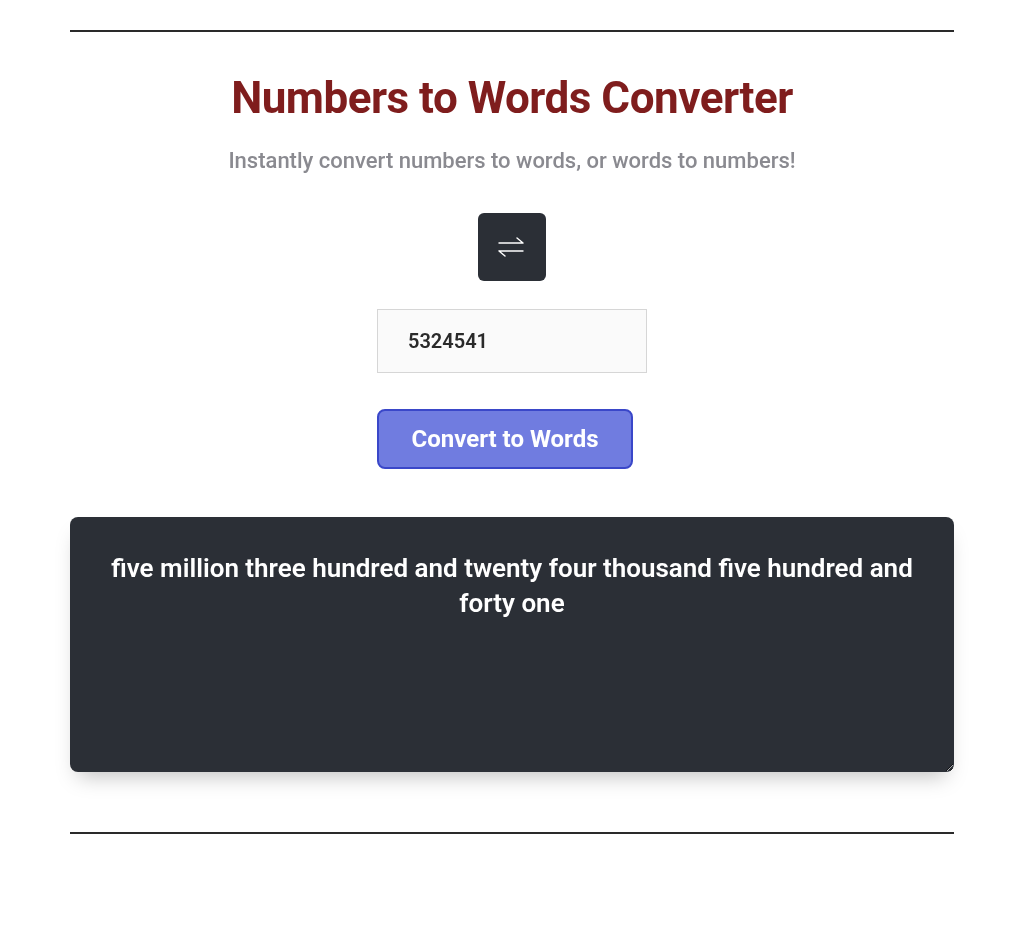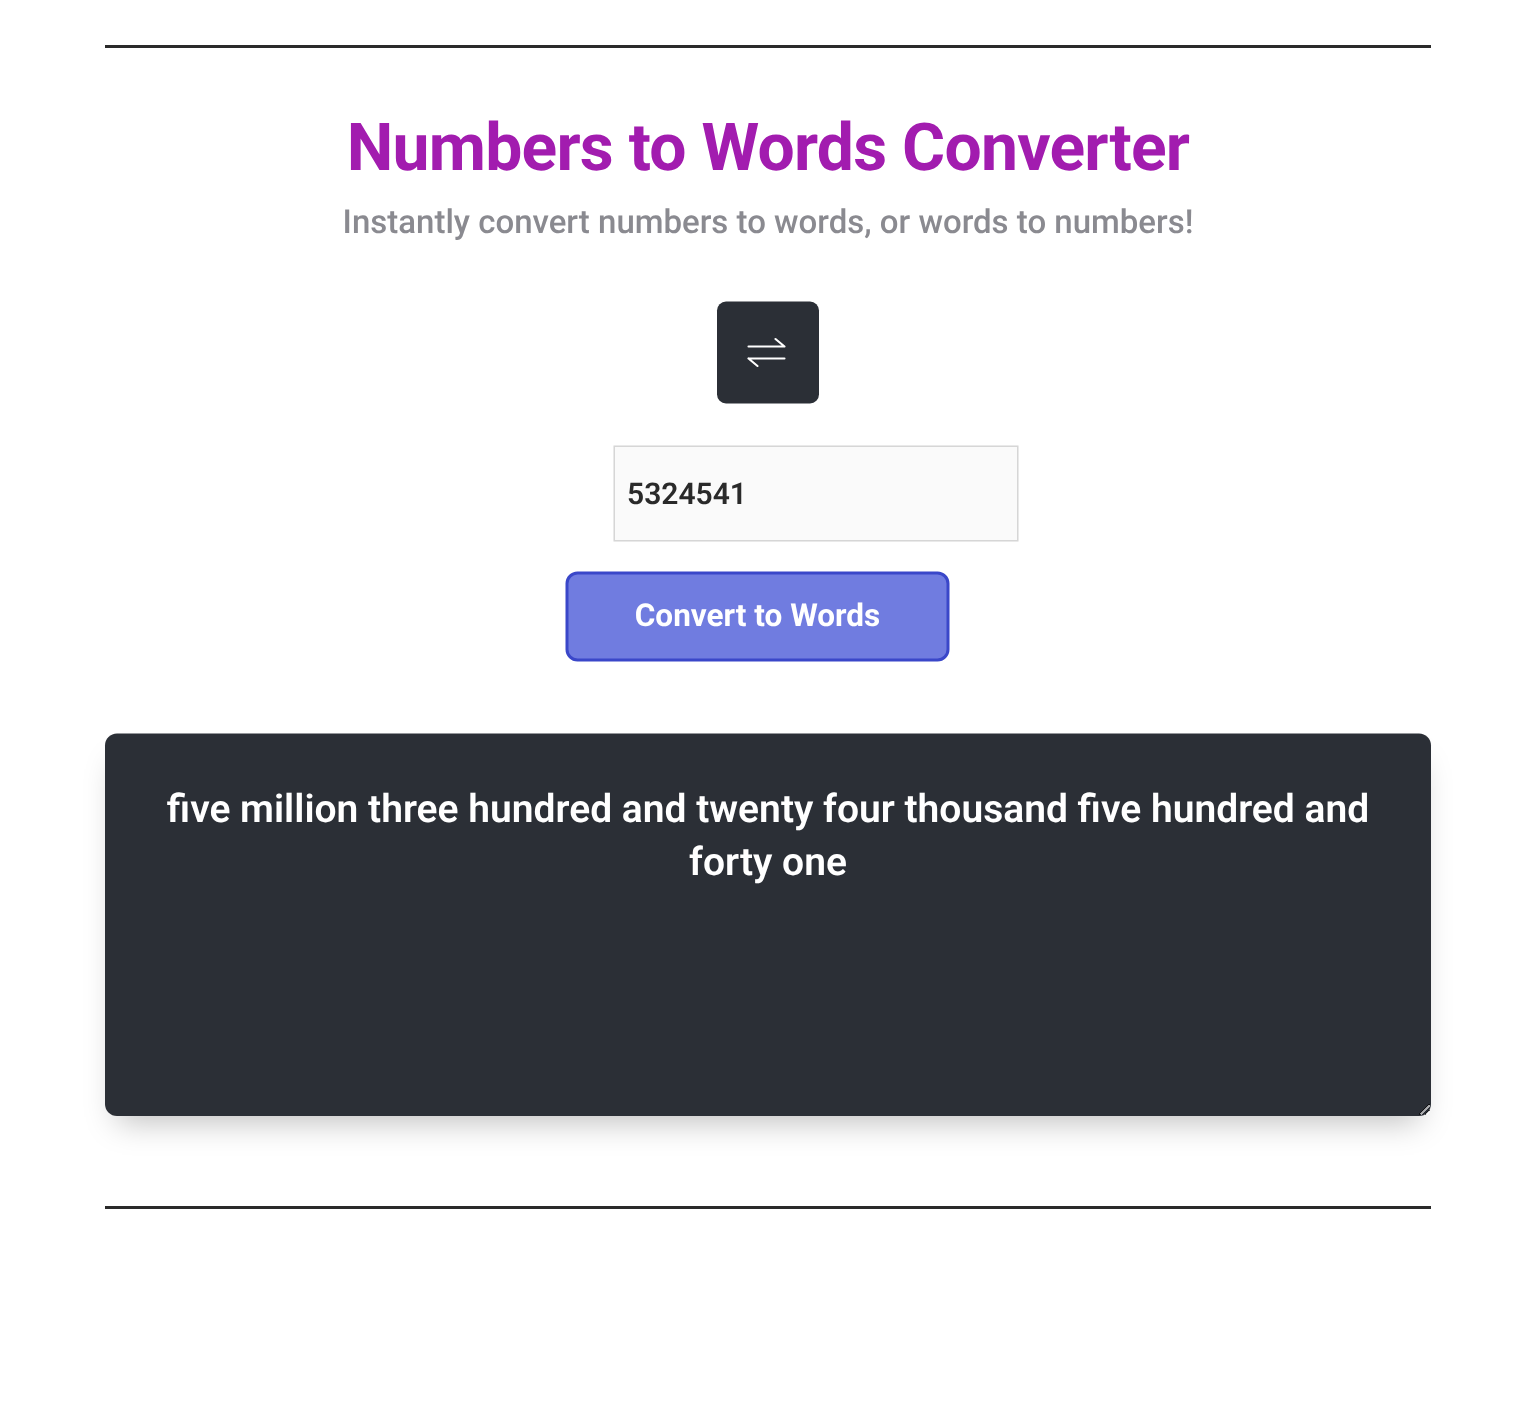--- a/index.html
+++ b/index.html
@@ -17,30 +17,30 @@
       padding: 0 70px;
     }
     .hr-top {
       border: none;
       border-top: 2px solid #2a2a2a;
       margin-top: 30px;
     }
     .page-title {
       font-size: 44px;
       font-weight: 700;
-      color: #a21caf;
+      color: #7f1d1d;
       text-align: center;
       margin-top: 40px;
       letter-spacing: -0.5px;
     }
     .subtitle {
       font-size: 22px;
       color: #8a8a90;
       text-align: center;
-      margin-top: 12px;
+      margin-top: 24px;
       font-weight: 500;
     }
     .swap-button {
       display: block;
       margin: 40px auto 0 auto;
       width: 68px;
       height: 68px;
       background: #2b2f36;
       border: none;
       border-radius: 6px;
@@ -66,33 +66,32 @@
       margin-bottom: 10px;
     }
     .number-input {
       width: 100%;
       height: 64px;
       border: 1px solid #d6d6d6;
       background: #fafafa;
       font-size: 20px;
       font-weight: 600;
       color: #2a2a2a;
-      padding: 0 8px;
+      padding: 0 30px;
       font-family: inherit;
-      margin-left: 32px;
     }
     .convert-button {
-      margin-top: 20px;
+      margin-top: 36px;
       height: 60px;
       width: 256px;
       background: #707ce0;
       border: 2px solid #3a47c9;
       border-radius: 8px;
       color: #fff;
-      font-size: 21px;
+      font-size: 24px;
       font-weight: 700;
       cursor: pointer;
       font-family: inherit;
     }
     .output-box {
       margin-top: 48px;
       width: 100%;
       height: 255px;
       background: #2b2f36;
       border: none;

